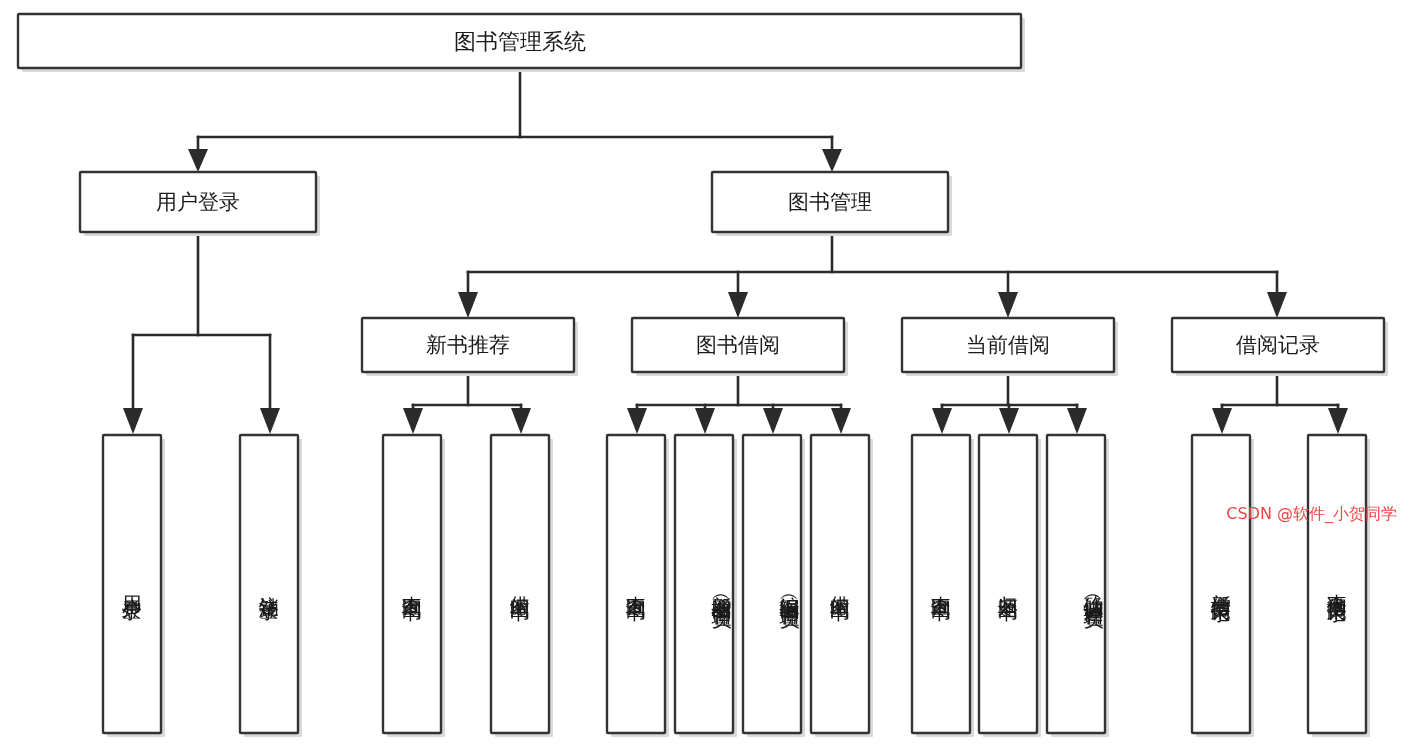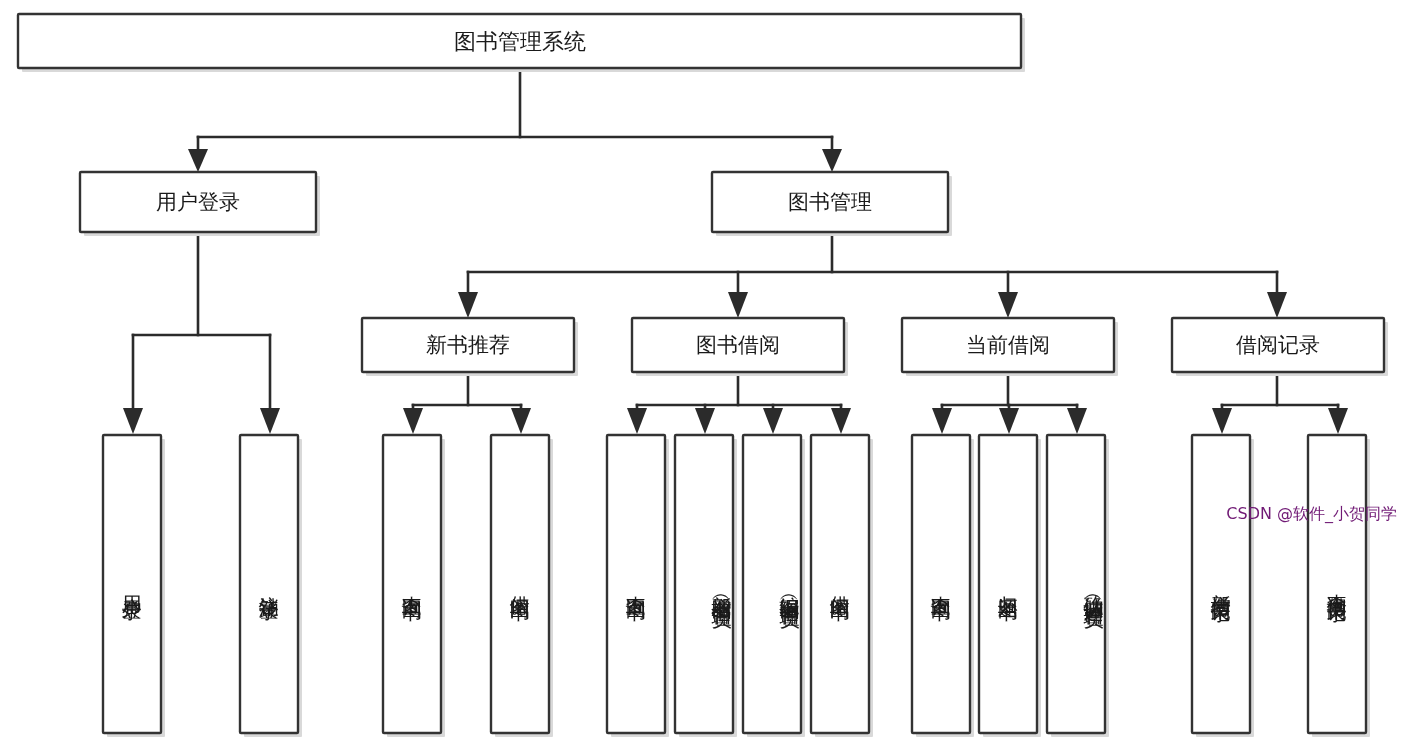--- a/index.html
+++ b/index.html
@@ -78,21 +78,21 @@
     white-space: nowrap;
     pointer-events: none;
     user-select: none;
   }
   .watermark {
     position: absolute;
     right: 8px;
     bottom: 4px;
     font-family: "DejaVu Sans", "Liberation Sans", sans-serif;
     font-size: 16px;
-    color: #701a75;
+    color: #ef4444;
     white-space: nowrap;
     user-select: none;
   }
 </style>
 </head>
 <body>
 
 <div id="diagram-root">
 
   <svg id="diagram-svg" viewBox="0 0 1405 747">

